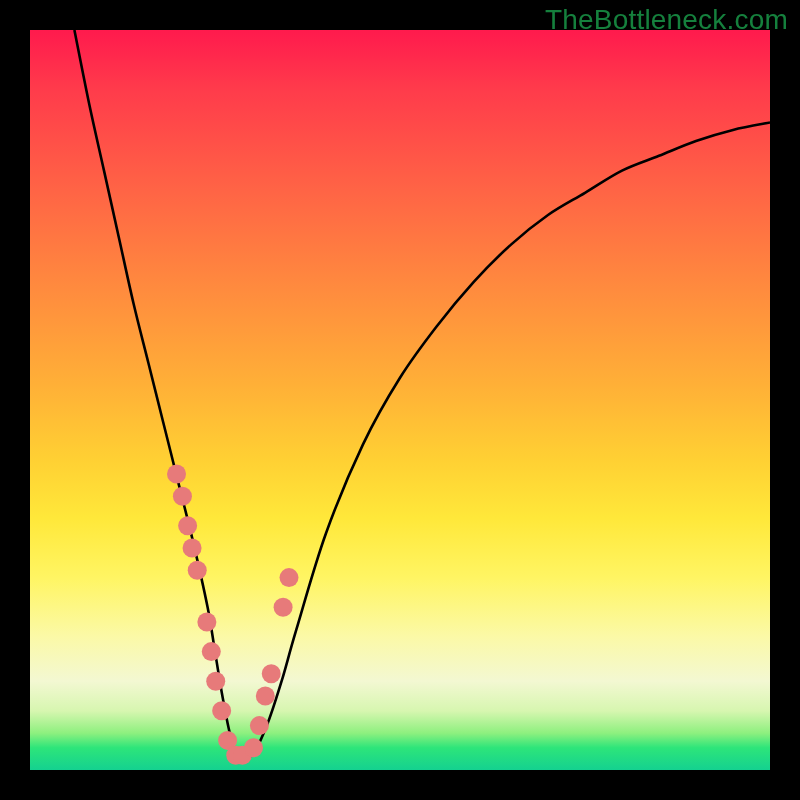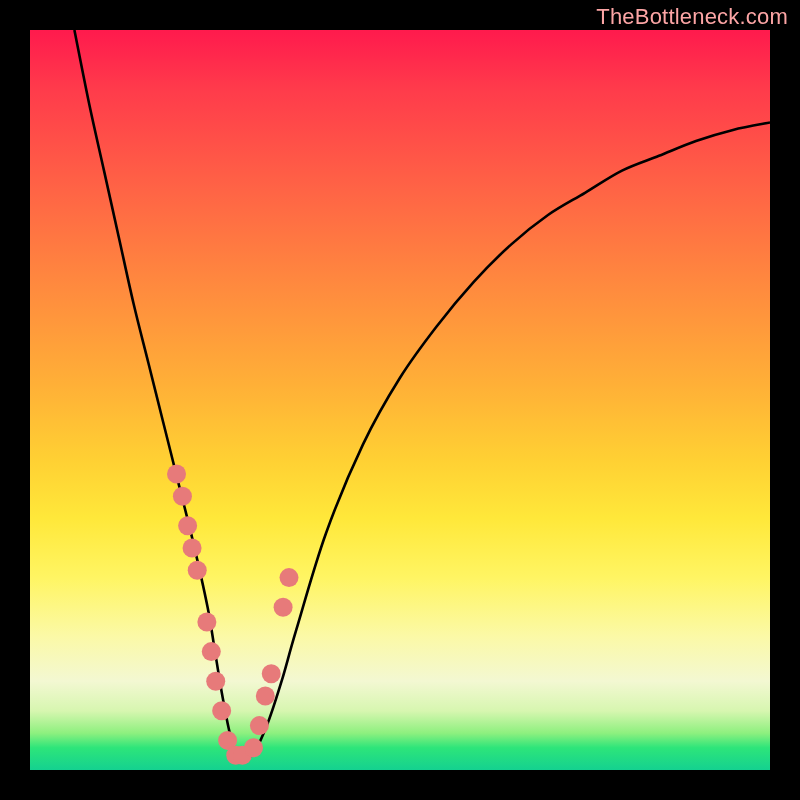--- a/index.html
+++ b/index.html
@@ -40,22 +40,22 @@
       #d7f6b0 92%,
       #8ef07f 95%,
       #2de57a 97%,
       #14d190 100%
     );
   }
   .watermark {
     position: absolute;
     top: 4px;
     right: 12px;
-    color: #fca5a5;
-    font-size: 22px;
+    color: #15803d;
+    font-size: 28px;
     letter-spacing: 0.2px;
     font-weight: 500;
   }
   svg.curve {
     position: absolute;
     left: 0; top: 0;
     width: 740px;
     height: 740px;
   }
   .dot {

